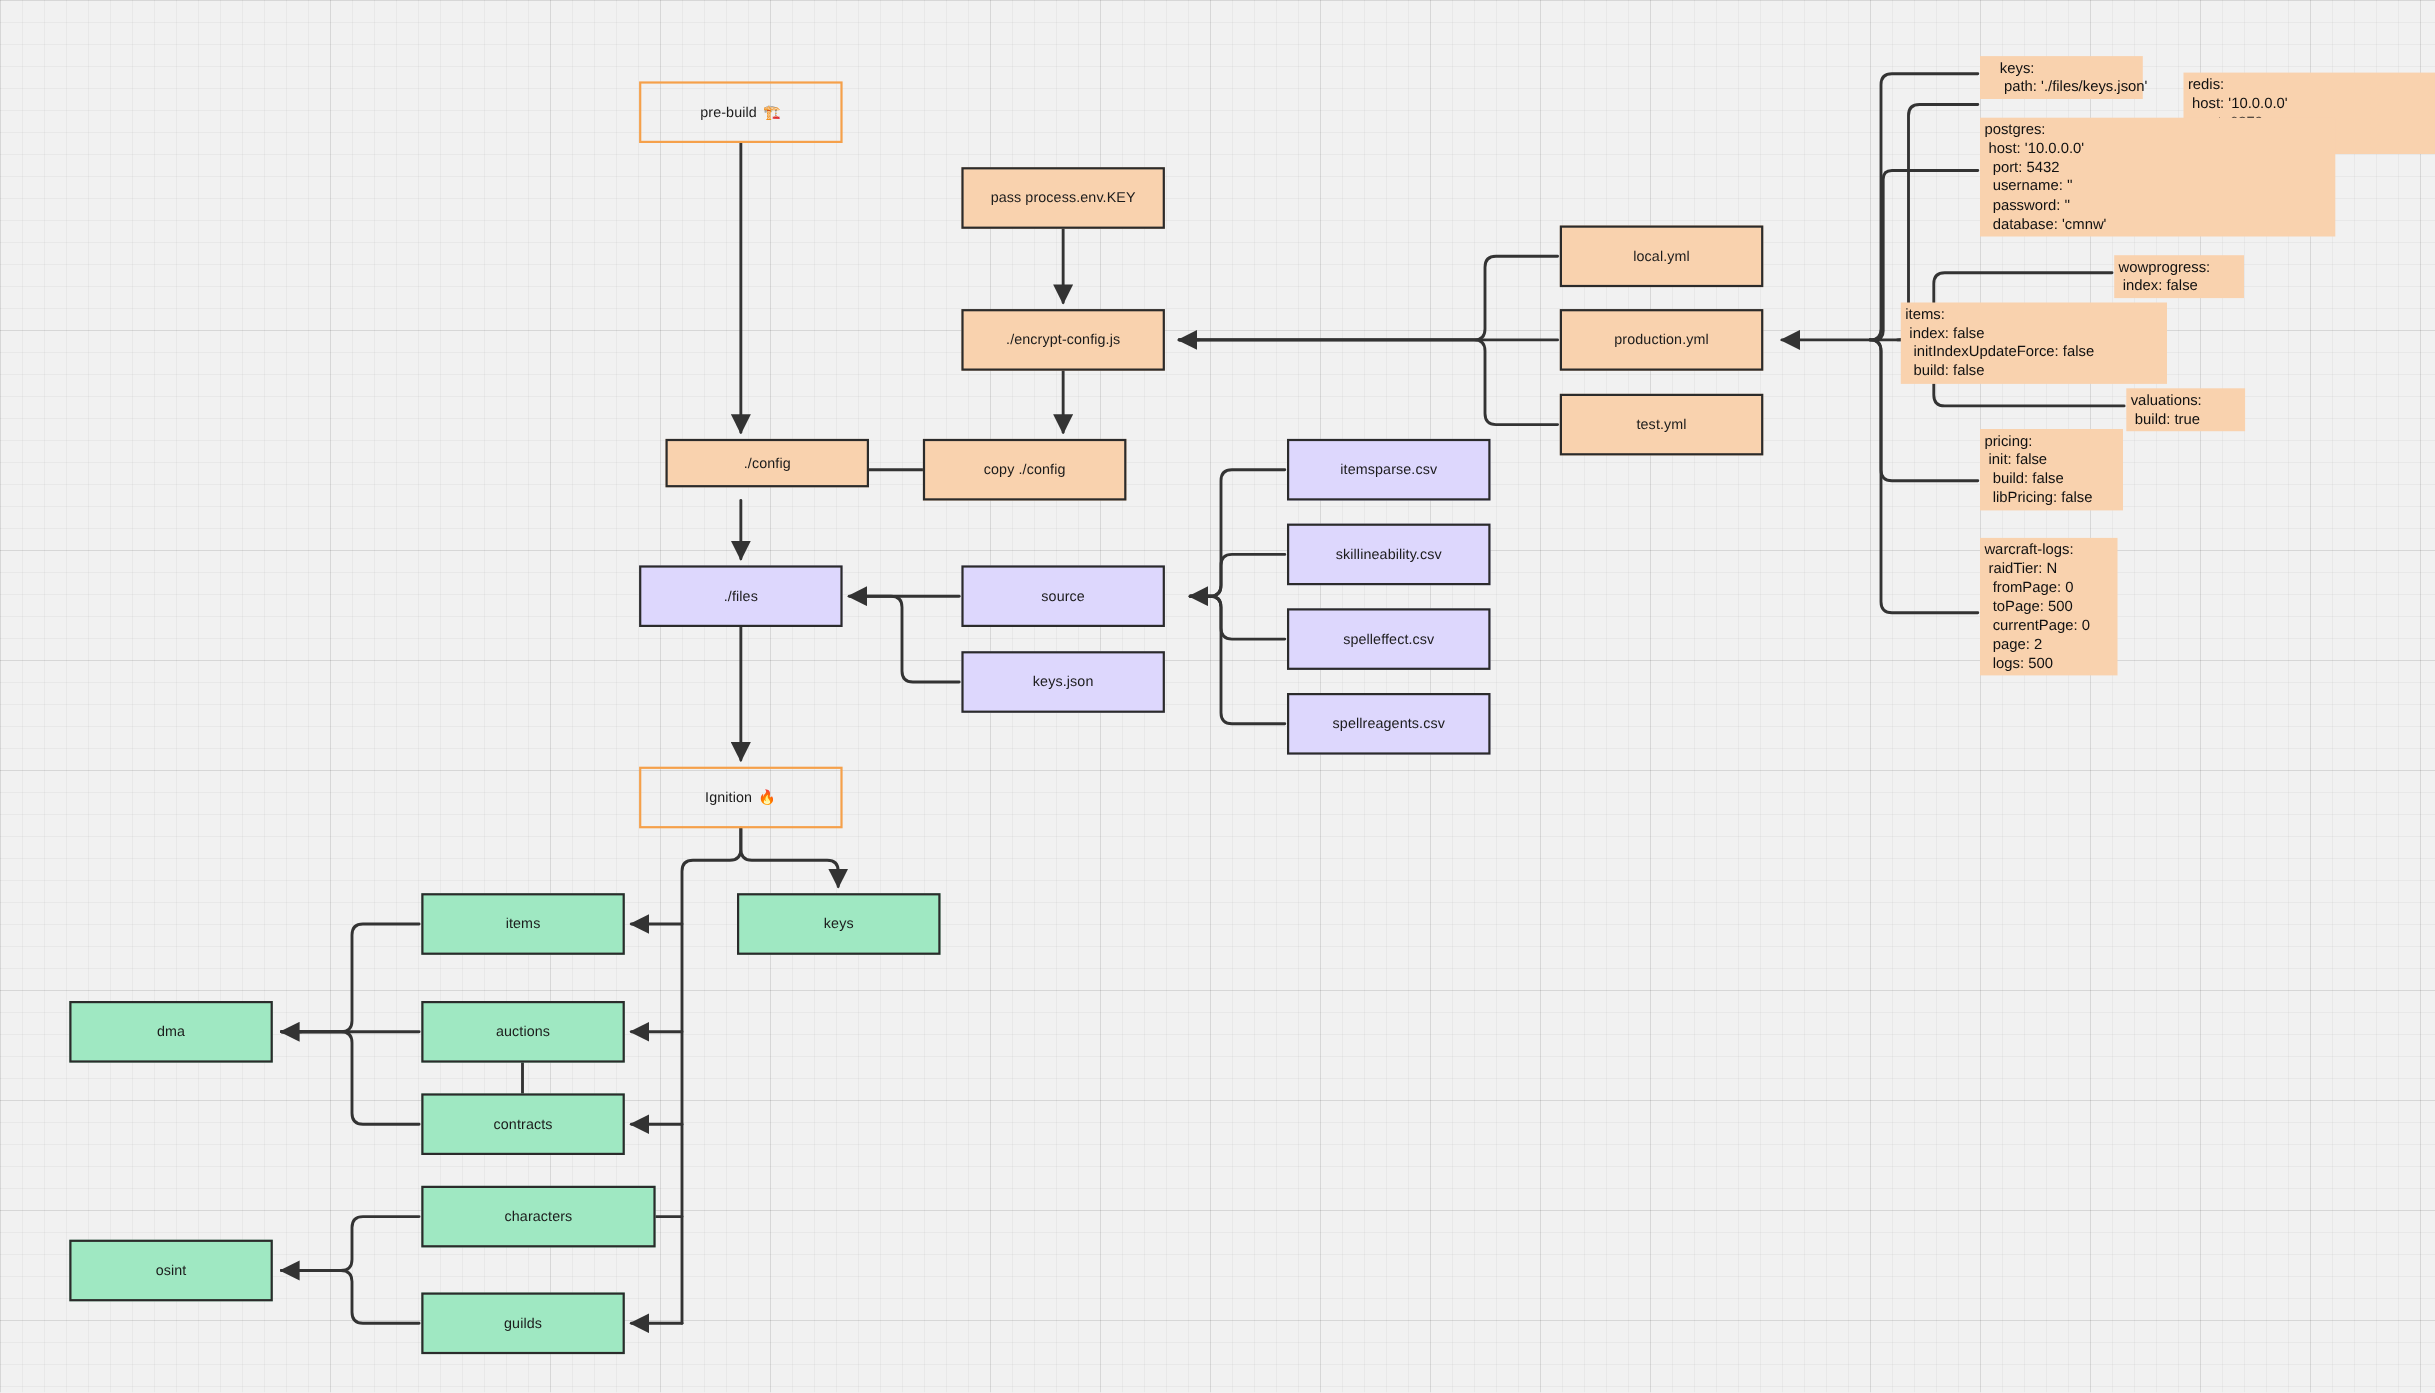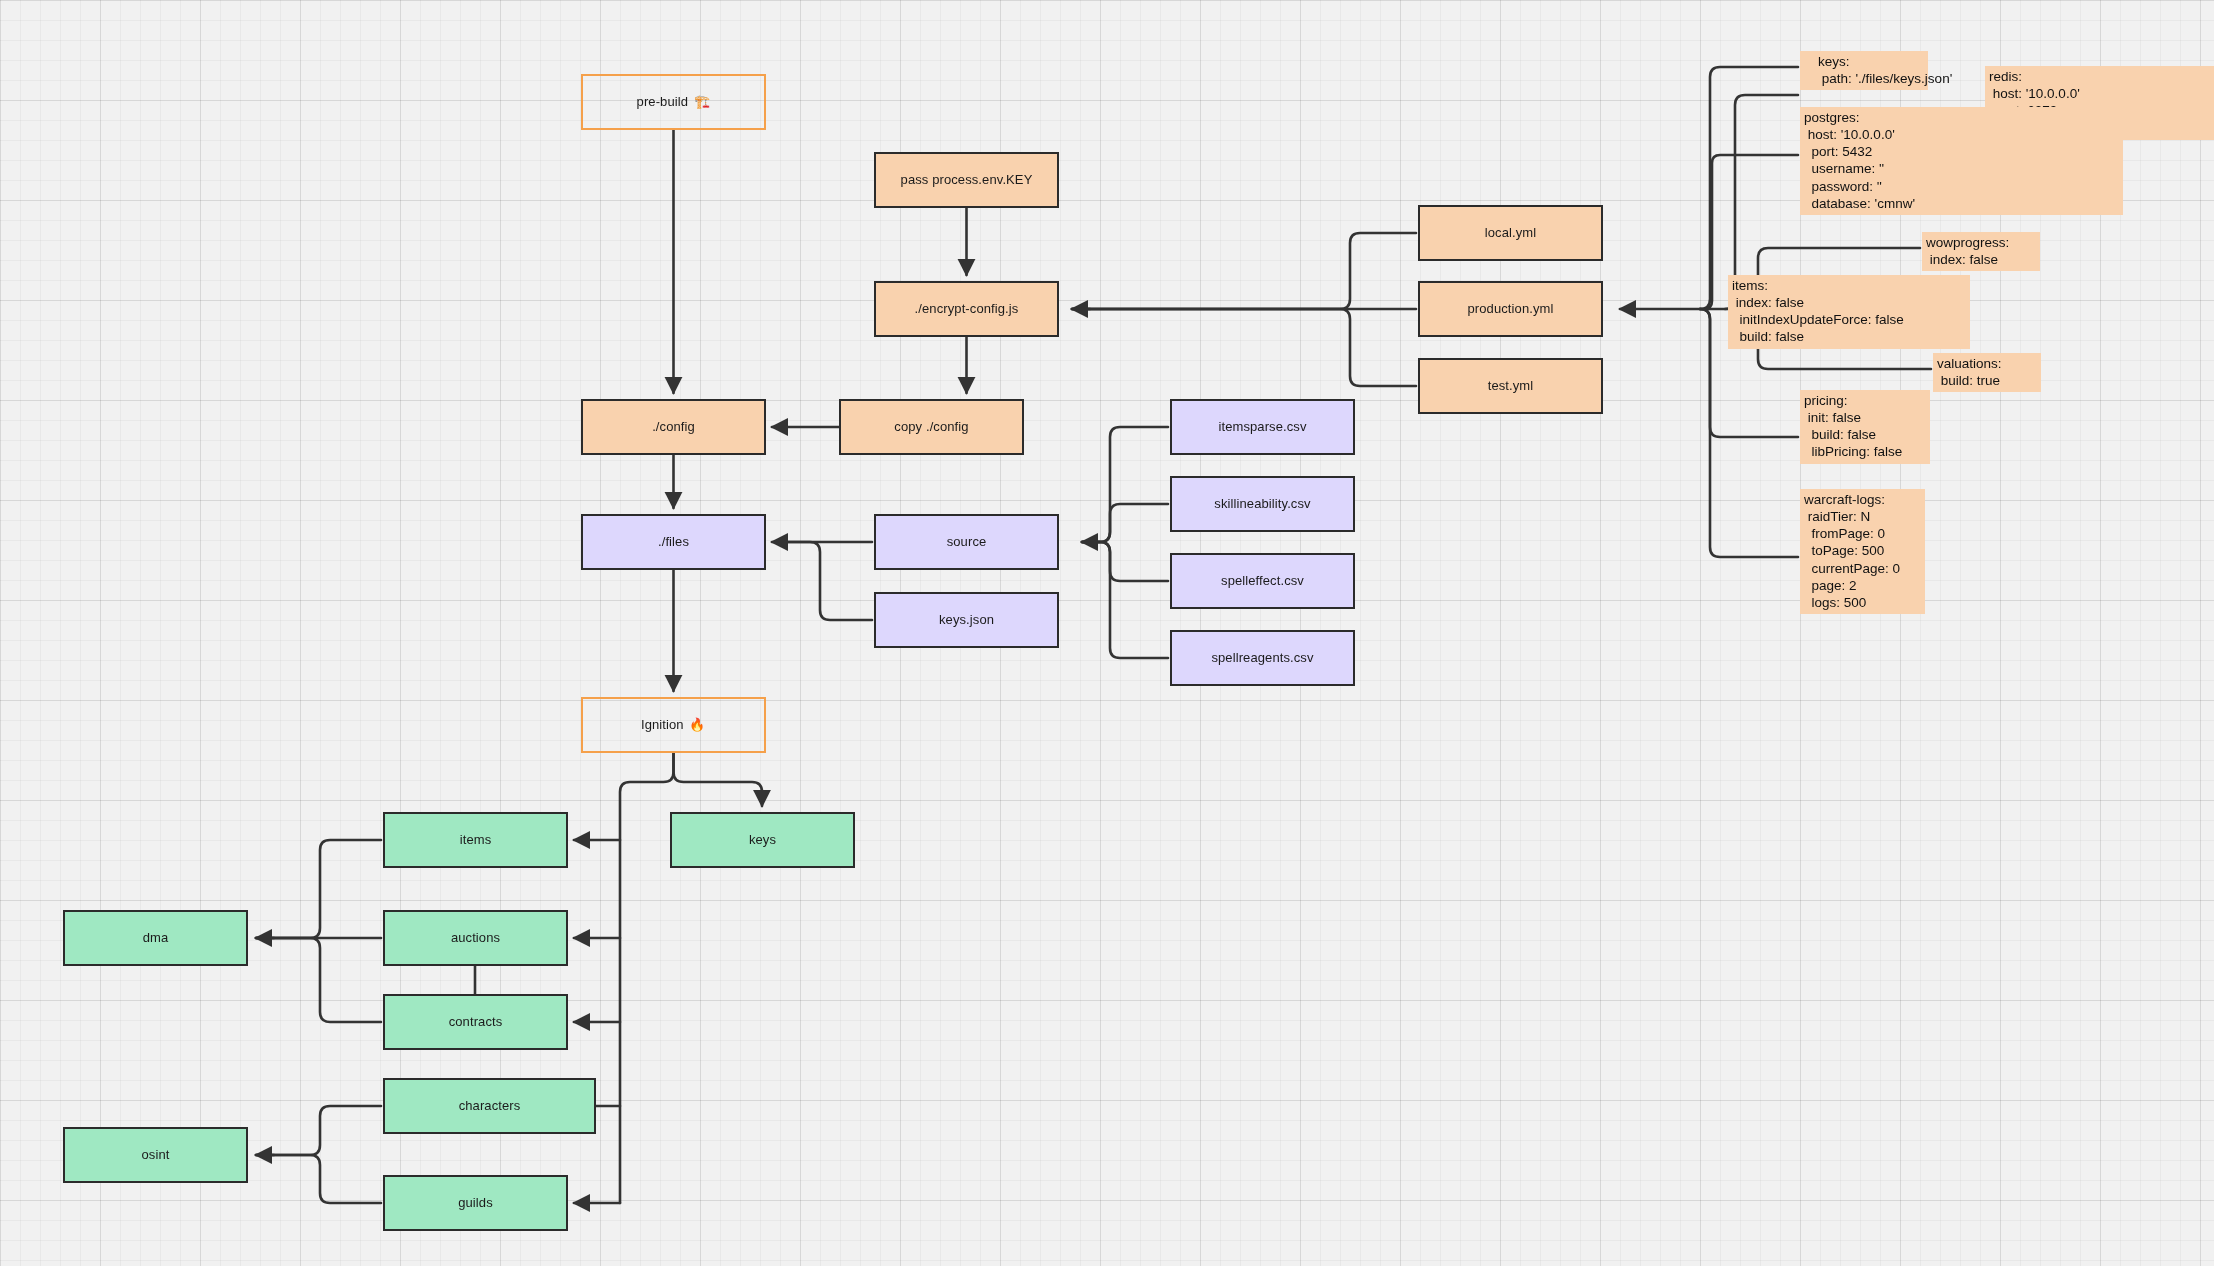--- a/index.html
+++ b/index.html
@@ -154,21 +154,21 @@
       <div class="node outline" style="left: 581px; top: 74px; width: 185px; height: 56px;">
         <span>pre-build</span>
         <span class="emoji">🏗️</span>
       </div>
       <div class="node orange" style="left: 874px; top: 152px; width: 185px; height: 56px;">
         <span>pass process.env.KEY</span>
       </div>
       <div class="node orange" style="left: 874px; top: 281px; width: 185px; height: 56px;">
         <span>./encrypt-config.js</span>
       </div>
-      <div class="node orange" style="left: 581px; top: 399px; width: 185px; height: 56px; justify-content: center;">
+      <div class="node orange" style="left: 605px; top: 399px; width: 185px; height: 44px; justify-content: center;">
         <span>./config</span>
       </div>
       <div class="node orange" style="left: 839px; top: 399px; width: 185px; height: 56px;">
         <span>copy ./config</span>
       </div>
       <div class="node purple" style="left: 581px; top: 514px; width: 185px; height: 56px;">
         <span>./files</span>
       </div>
       <div class="node purple" style="left: 874px; top: 514px; width: 185px; height: 56px;">
         <span>source</span>
@@ -220,21 +220,21 @@
         <span>characters</span>
       </div>
       <div class="node green" style="left: 63px; top: 1127px; width: 185px; height: 56px;">
         <span>osint</span>
       </div>
       <div class="node green" style="left: 383px; top: 1175px; width: 185px; height: 56px;">
         <span>guilds</span>
       </div>
     </div>
   <div id="labels">
-      <div class="edge-label" style="left: 1800px; top: 51px; width: 128px; padding-left: 18px;">keys:
+      <div class="edge-label" style="left: 1800px; top: 51px; width: 148px; padding-left: 18px;">keys:
  path: './files/keys.json'</div>
       <div class="edge-label" style="left: 1985px; top: 66px; width: 230px;">redis:
  host: '10.0.0.0'
   port: 6379
   password: ''</div>
       <div class="edge-label" style="left: 1800px; top: 107px; width: 323px;">postgres:
  host: '10.0.0.0'
   port: 5432
   username: ''
   password: ''

